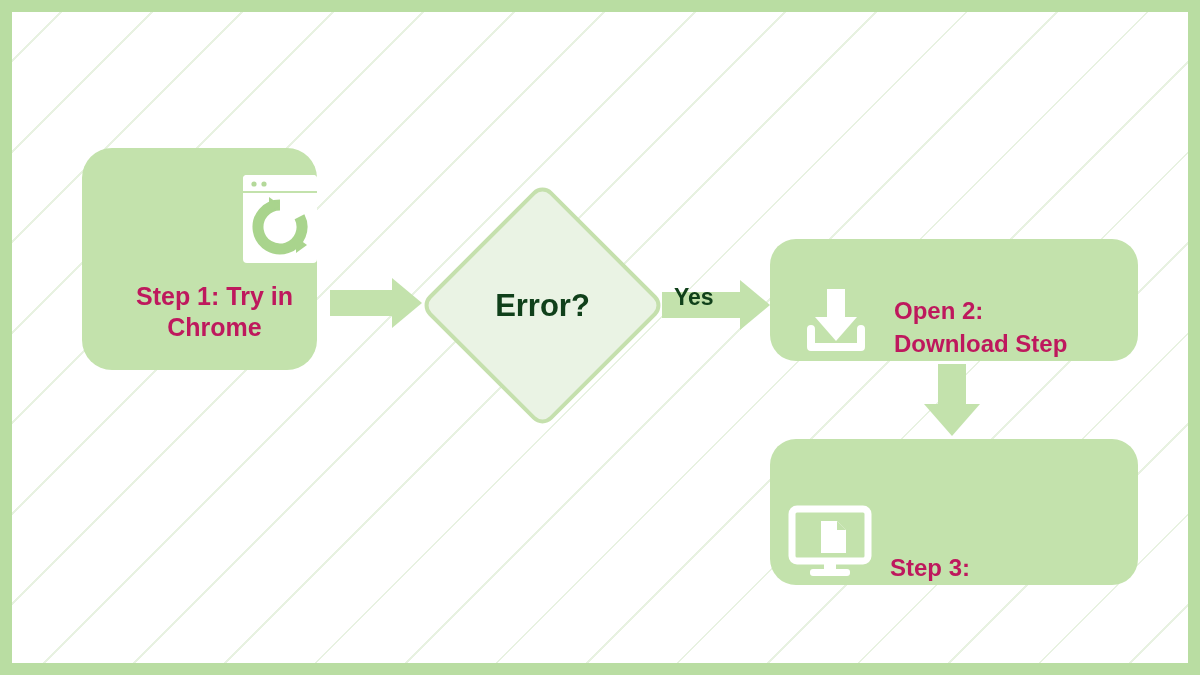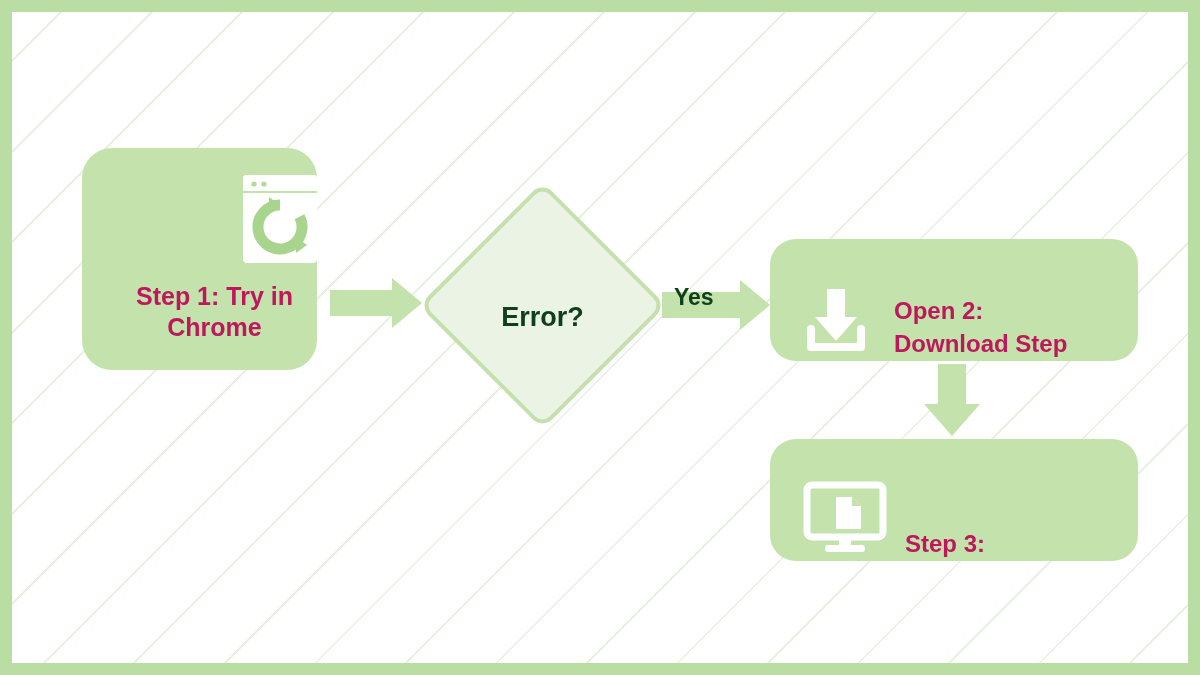--- a/index.html
+++ b/index.html
@@ -69,22 +69,22 @@
     left: 758px;
     top: 227px;
     width: 368px;
     height: 122px;
     padding-left: 26px;
   }
   #step3 {
     left: 758px;
     top: 427px;
     width: 368px;
-    height: 122px;
-    padding-left: 33px;
+    height: 146px;
+    padding-left: 18px;
   }
   .row-label {
     font-size: 24px;
     line-height: 1.37;
     margin-left: 18px;
   }
 
   
   #decision {
     position: absolute;
@@ -94,29 +94,29 @@
     height: 175px;
     background: #eaf3e4;
     border: 4px solid #c5e0ad;
     box-sizing: border-box;
     transform: rotate(45deg);
     border-radius: 14px;
   }
   #decision-text {
     position: absolute;
     left: 443px;
-    top: 218px;
+    top: 206px;
     width: 175px;
     height: 175px;
     display: flex;
     align-items: center;
     justify-content: center;
     color: #10401a;
     font-weight: bold;
-    font-size: 27px;
+    font-size: 31px;
   }
 
   
   .h-arrow { position: absolute; }
   .h-arrow .shaft {
     position: absolute;
     left: 0; top: 12px;
     height: 26px;
     background: #c3e2ac;
   }

